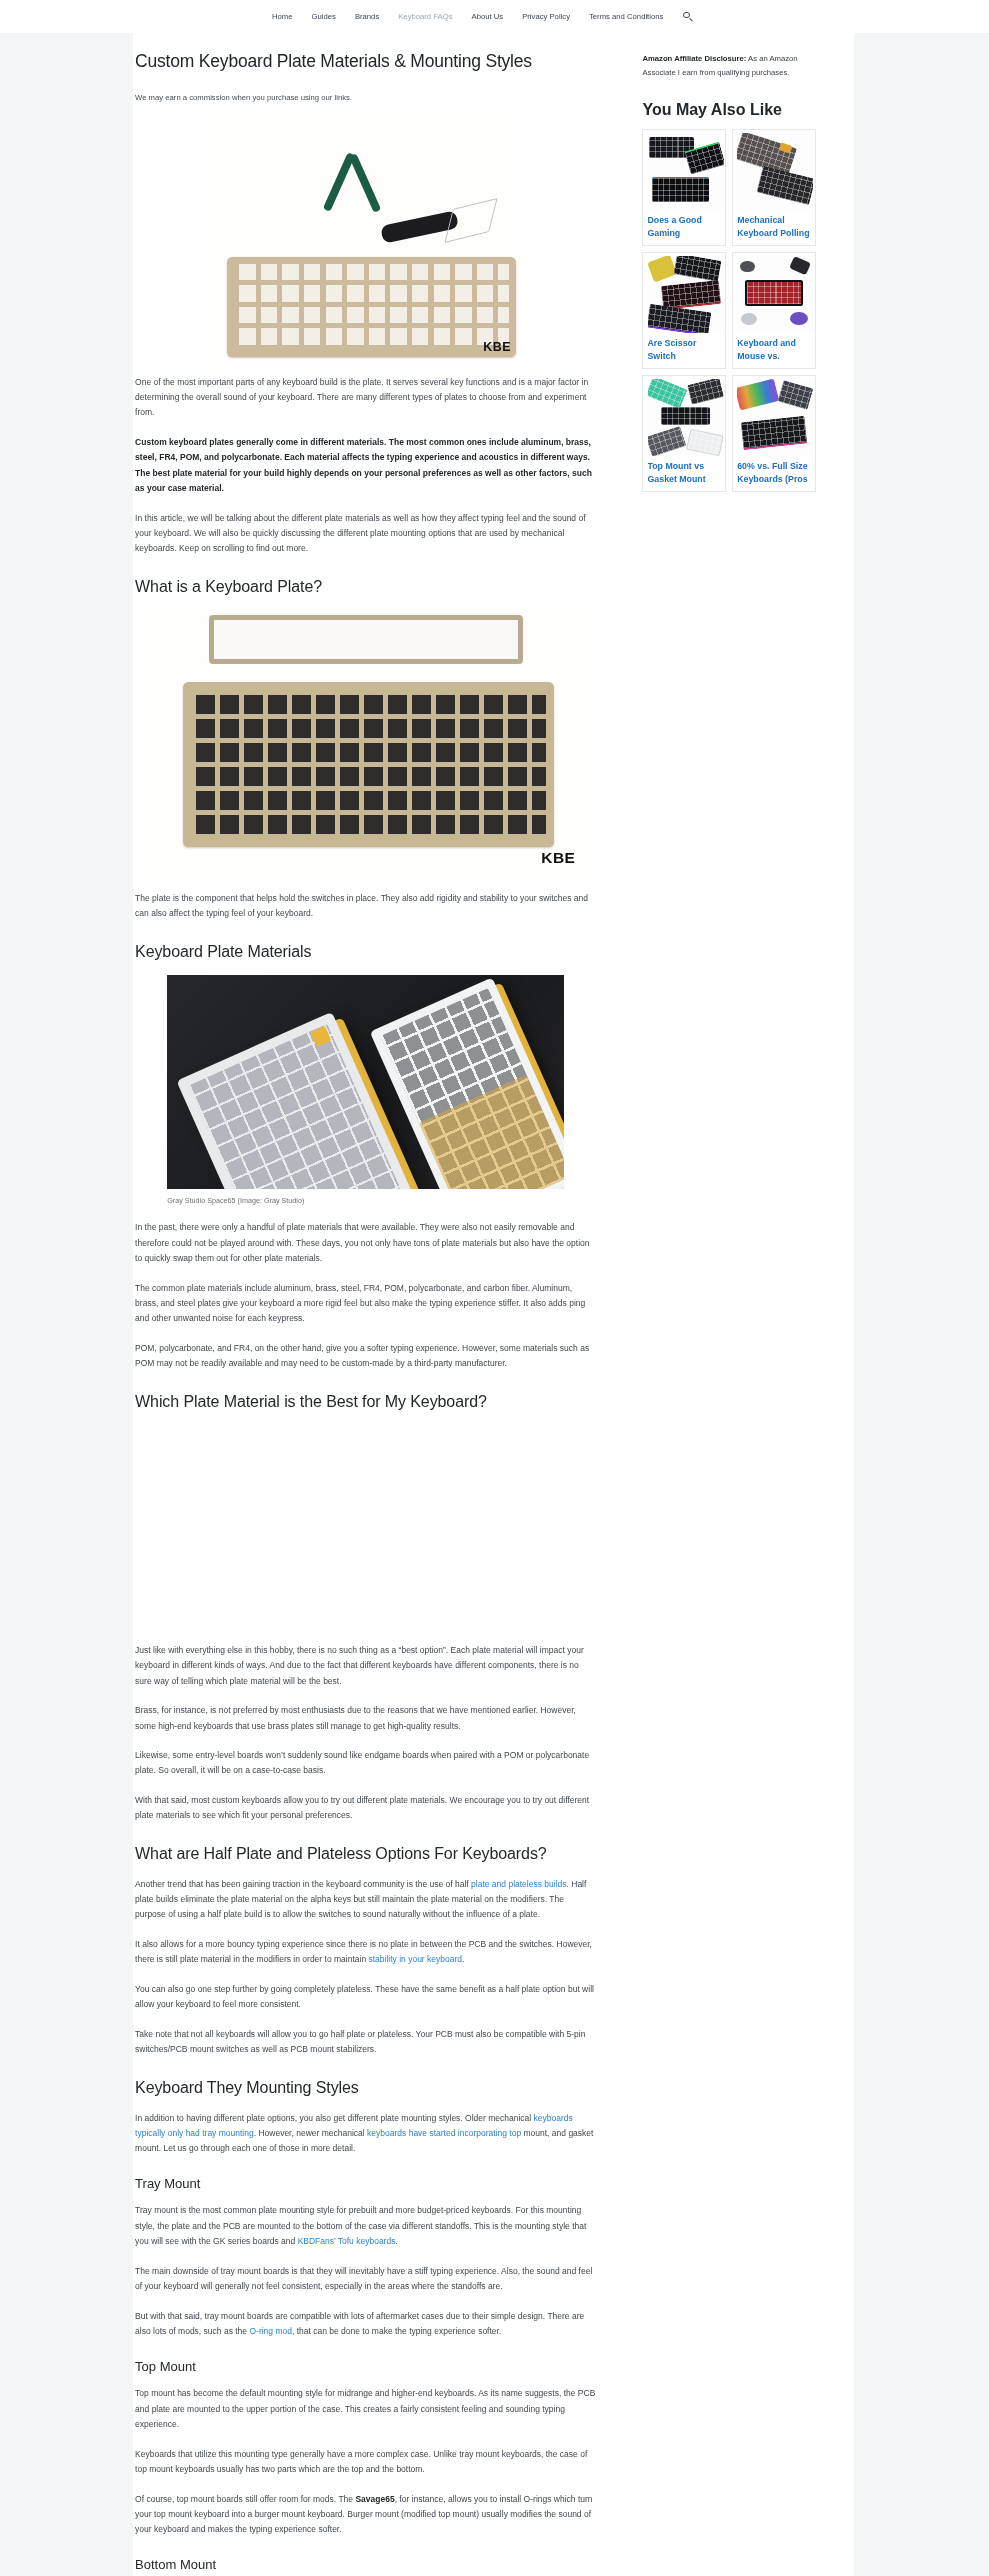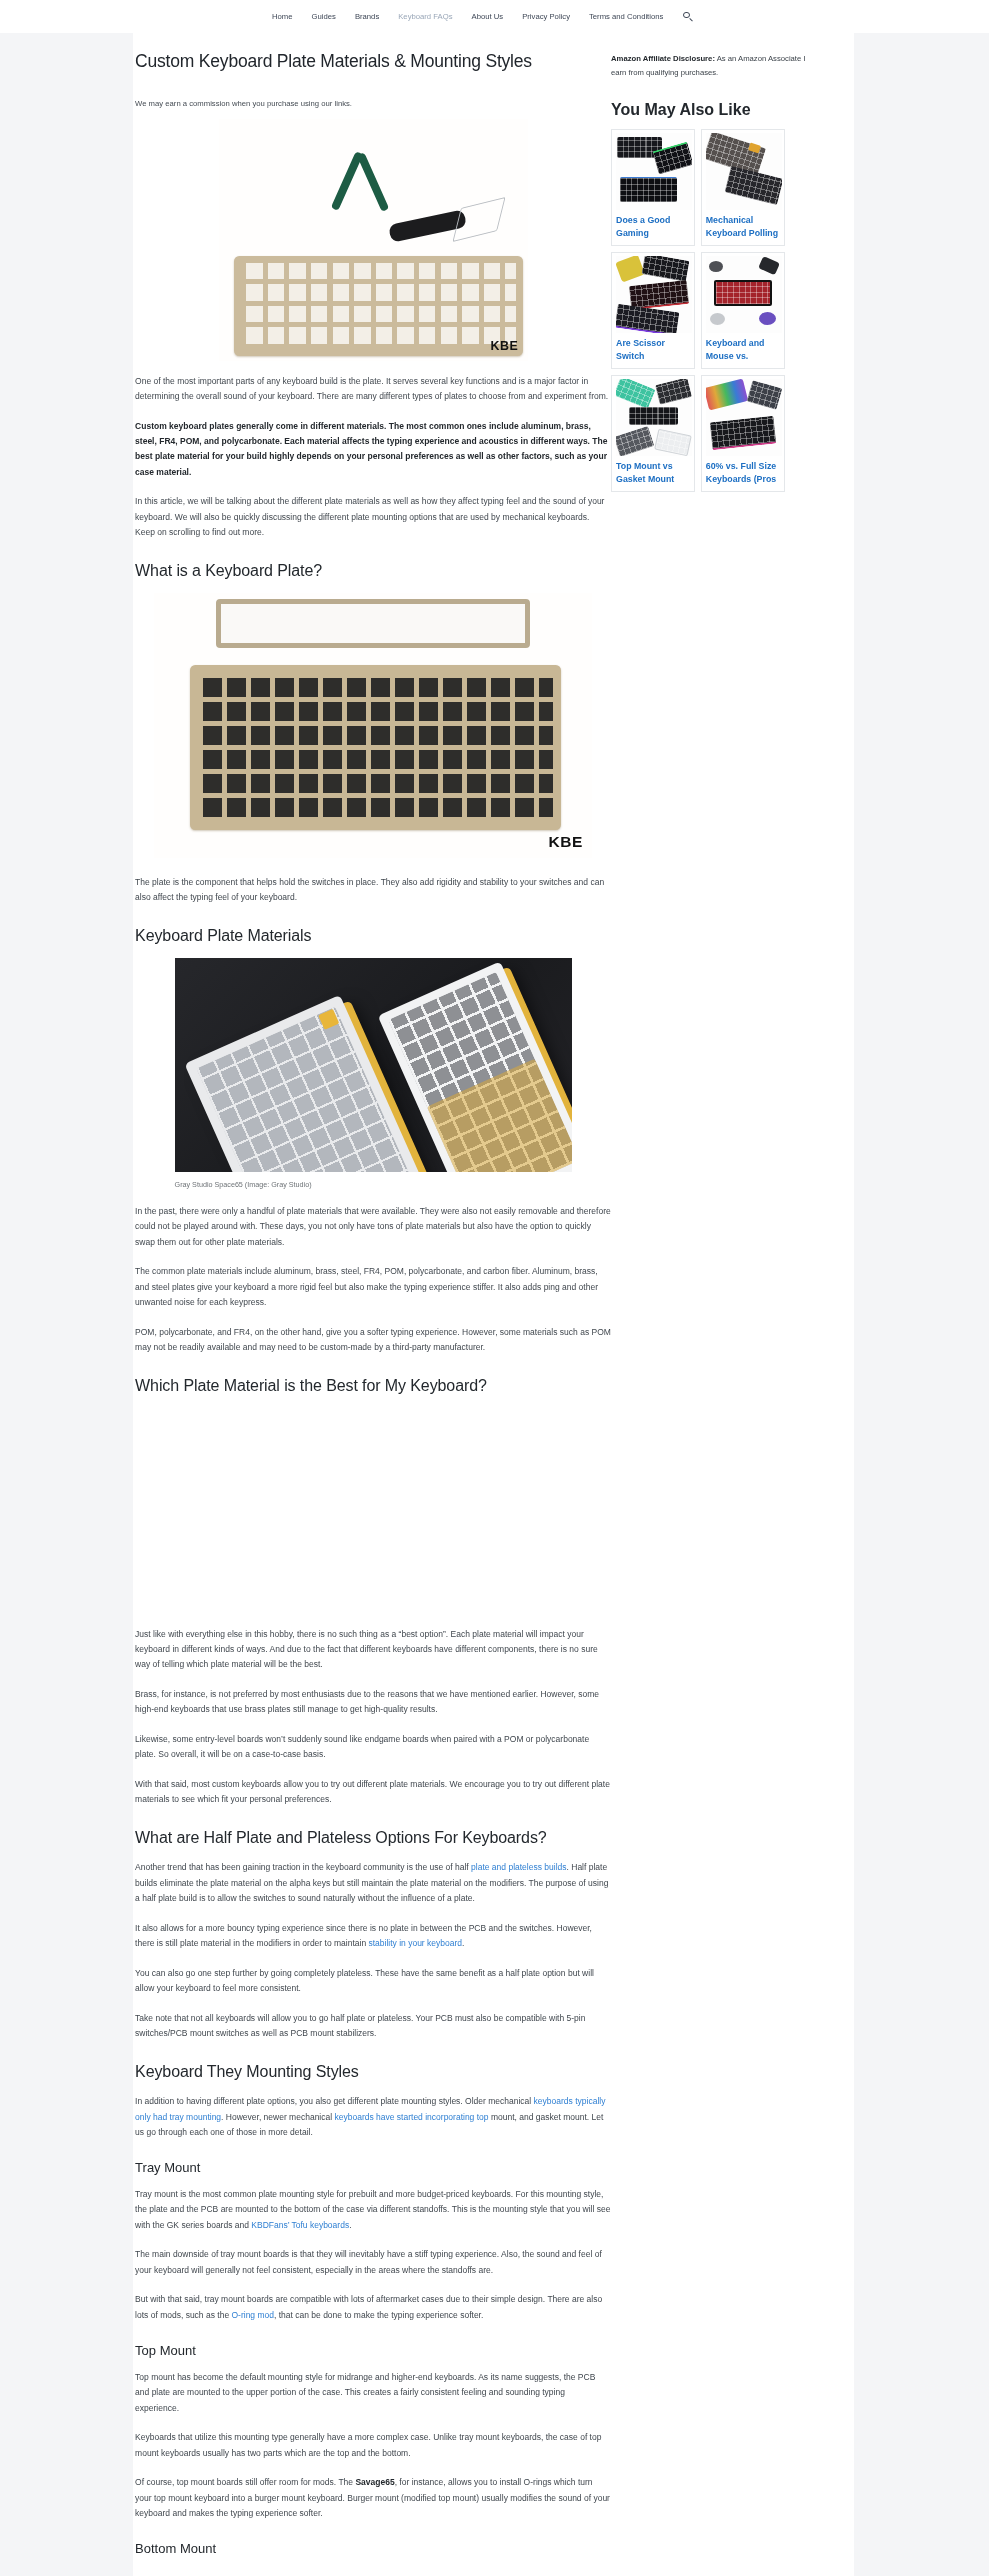--- a/index.html
+++ b/index.html
@@ -10,25 +10,25 @@
   .nav { position:absolute; left:272px; top:0; height:33px; display:flex; align-items:center; gap:19px; }
   .nav-item { font-size:7.7px; color:#3e4756; text-decoration:none; white-space:nowrap; cursor:pointer; }
   .nav-item.active { color:#9aa7b8; }
   .search-btn { background:none; border:none; cursor:pointer; width:11.3px; height:11.3px; position:relative; }
   .search-btn .lens { position:absolute; left:1px; top:1px; width:6.2px; height:6.2px; border:1px solid #3e4756; border-radius:50%; }
   .search-btn .handle { position:absolute; left:7.2px; top:7.2px; width:3.6px; height:1px; background:#3e4756; transform:rotate(45deg); transform-origin:0 0; }
 
   
   .page { width:721px; margin-left:133px; background:#ffffff; display:flex; align-items:flex-start; }
   .main-col { width:478px; padding:17.5px 0 29px 2.1px; }
-  .side-col { width:196px; margin-right:21.6px; padding-top:18.5px; }
-
-  
-  h1.post-title { font-size:17.5px; font-weight:400; color:#21262c; letter-spacing:-0.2px; margin:0 0 27px; }
-  .disclaimer { font-size:7.7px; color:#454c54; margin-bottom:11px; }
+  .side-col { width:196px; margin-left:46px; margin-right:21.6px; padding-top:18.5px; }
+
+  
+  h1.post-title { font-size:17.5px; font-weight:400; color:#21262c; letter-spacing:-0.2px; margin:0 0 21px; }
+  .disclaimer { font-size:7.7px; color:#454c54; margin-bottom:18px; }
   h2.sec { font-size:16px; font-weight:400; color:#23282d; letter-spacing:-0.1px; margin:21.6px 0 13.4px; }
   h3.sub { font-size:13px; font-weight:400; color:#23282d; margin:19.6px 0 12.4px; }
   p.body { font-size:8.5px; line-height:1.8; color:#40474e; margin:0 0 14.4px; }
   p.body.bold { font-weight:bold; color:#23282d; }
   a.tlink { color:#2e7fd2; text-decoration:none; cursor:pointer; }
   .b { font-weight:bold; color:#23282d; }
 
   
   figure.imgblock { display:block; position:relative; overflow:hidden; }
   .fig-hero { width:309px; height:242px; margin:8.2px auto 13.4px; background:#fffefd; }

